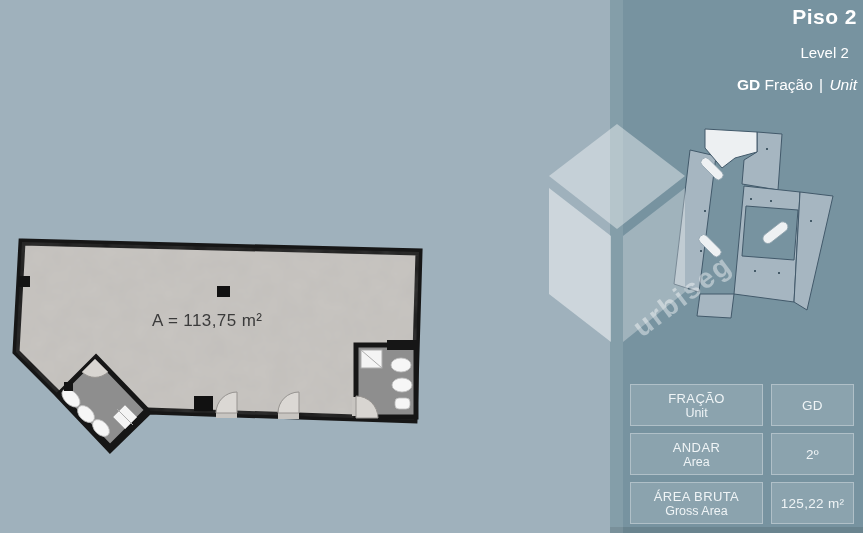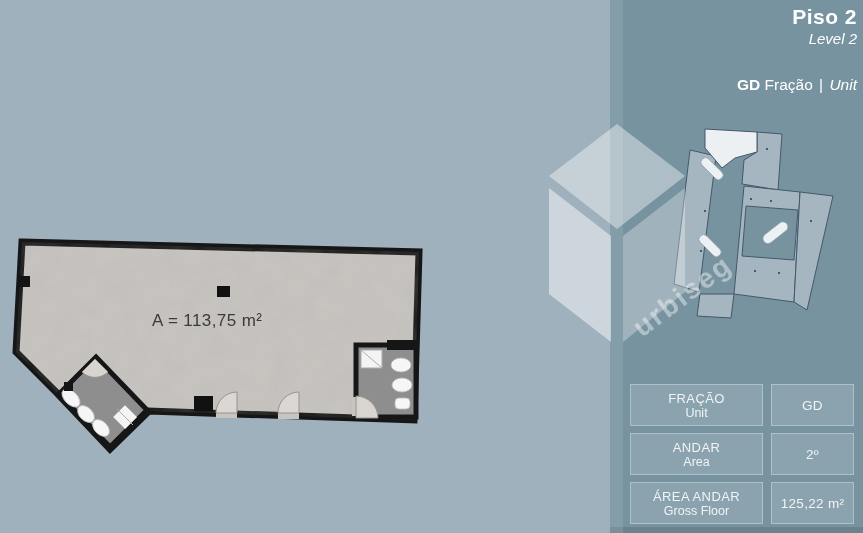--- a/index.html
+++ b/index.html
@@ -13,21 +13,21 @@
     font-size:17px;color:#3b3b3b;letter-spacing:.4px;white-space:nowrap;
   }
 
   
   .sidebar{position:absolute;left:610px;top:0;width:254px;height:533px;background:#7793a0;}
   .sidebar::after{content:"";position:absolute;left:0;right:0;bottom:0;height:6px;background:rgba(0,0,0,.10);}
   .edge-strip{position:absolute;left:610px;top:0;width:13px;height:533px;background:rgba(255,255,255,.10);pointer-events:none;}
 
   .sb-header{position:absolute;top:5px;right:7px;text-align:right;color:#fff;}
   .sb-title{font-size:21px;font-weight:800;letter-spacing:.5px;line-height:24px;}
-  .sb-subtitle{font-size:15px;font-style:italic;line-height:18px;margin-top:1px;}
+  .sb-subtitle{font-size:15px;line-height:18px;margin-top:15px;text-align:center;}
   .unit-line{position:absolute;top:76px;right:7px;text-align:center;color:#fff;font-size:15.5px;white-space:nowrap;}
   .unit-line .b{font-weight:800;}
   .unit-line .sep{margin:0 2px;font-weight:300;}
   .unit-line .i{font-style:italic;}
 
   .miniplan{position:absolute;left:60px;top:120px;}
 
   
   .details{position:absolute;left:20px;top:384px;}
   .d-row{display:grid;grid-template-columns:133px 83px;column-gap:8px;margin-bottom:7px;}
@@ -170,22 +170,22 @@
       </div>
       <div class="d-row">
         <div class="cell">
           <div class="l1">ANDAR</div>
           <div class="l2">Area</div>
         </div>
         <div class="cell value">2º</div>
       </div>
       <div class="d-row">
         <div class="cell">
-          <div class="l1">ÁREA ANDAR</div>
-          <div class="l2">Gross Floor</div>
+          <div class="l1">ÁREA BRUTA</div>
+          <div class="l2">Gross Area</div>
         </div>
         <div class="cell value">125,22 m²</div>
       </div>
     </div>
   </div>
 
   <div class="edge-strip"></div>
 
   <svg class="watermark" width="863" height="533" viewBox="0 0 863 533">
     <g>

